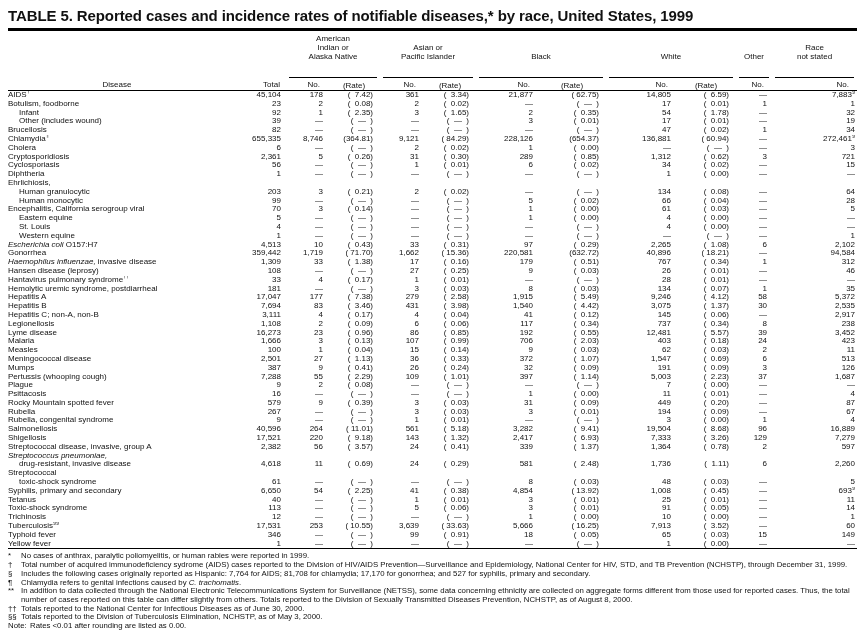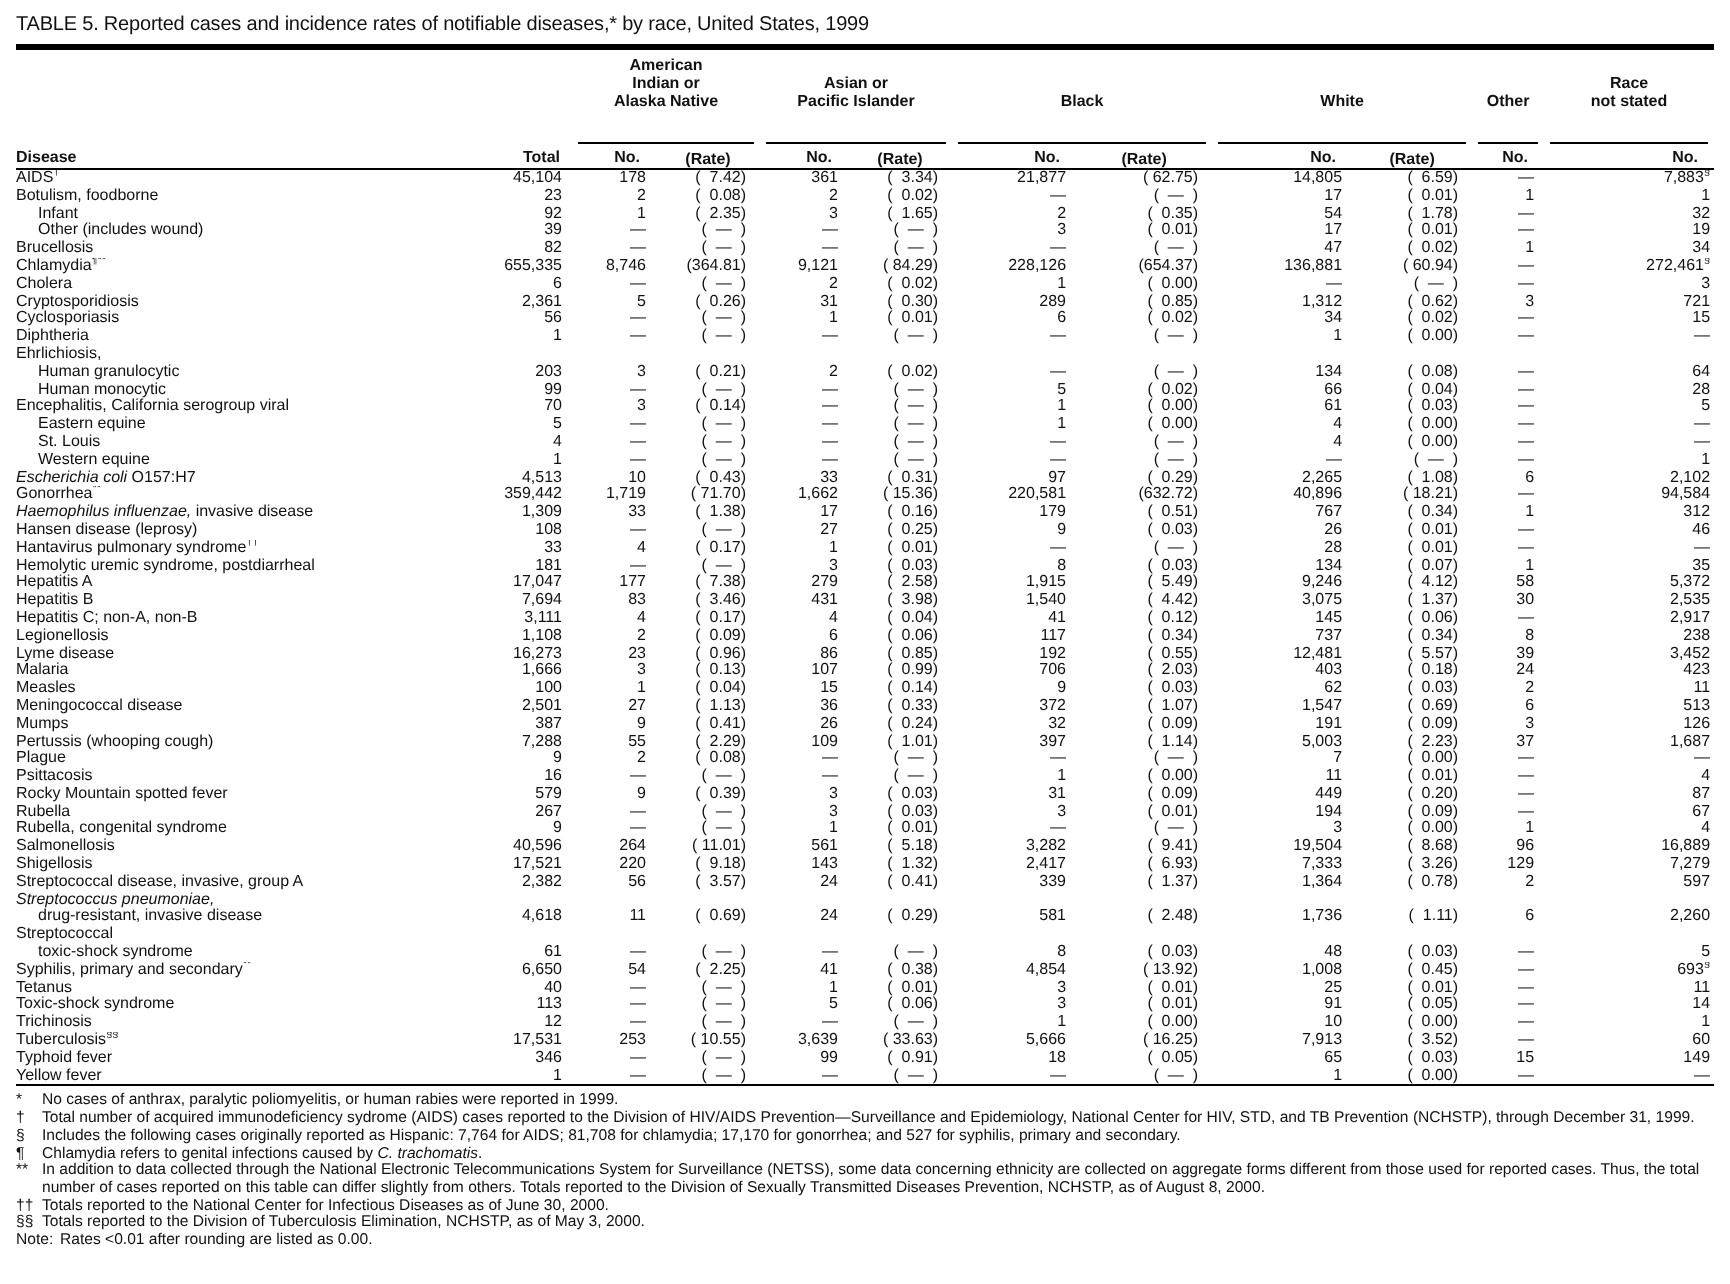--- a/index.html
+++ b/index.html
@@ -1,24 +1,24 @@
 <!DOCTYPE html>
 <html><head>
 <meta charset="utf-8">
 <style>
   html,body{margin:0;padding:0;background:#fff;color:#111;}
   body{width:865px;height:642px;font-family:"Liberation Sans",sans-serif;-webkit-font-smoothing:antialiased;}
   .page{width:849px;padding:5px 8px 0 8px;}
-  .title{font-size:10px;font-weight:normal;letter-spacing:-0.1px;margin:0;padding:2px 0 4px 0;border-bottom:3px solid #000;}
+  .title{font-size:15px;font-weight:bold;letter-spacing:-0.1px;margin:0;padding:2px 0 4px 0;border-bottom:3px solid #000;}
   table{border-collapse:collapse;table-layout:fixed;width:849px;margin-top:3px;}
   thead{border-bottom:1.5px solid #000;}
   tbody{border-bottom:1.2px solid #000;}
   th,td{padding:0;margin:0;}
-  thead th{font-size:8px;font-weight:bold;vertical-align:bottom;line-height:9px;}
-  th.h-disease{text-align:left;padding-bottom:1px;}
+  thead th{font-size:8px;font-weight:normal;vertical-align:bottom;line-height:9px;}
+  th.h-disease{text-align:center;padding-bottom:1px;}
   th.h-total{text-align:right;padding-right:6px;padding-bottom:1px;}
   .grp div{text-align:center;}
   .grp-u{border-bottom:1.8px solid #000;margin:0 3px;padding-bottom:16px;}
   th.sub-no{text-align:right;padding-right:8px;padding-top:2px;padding-bottom:1px;}
   th.sub-rate{text-align:center;padding-top:2px;padding-bottom:0;}
   tbody td{font-size:8px;line-height:8.8px;white-space:pre;text-align:right;overflow:hidden;}
   td.disease{text-align:left;}
   td.disease.ind{padding-left:11px;}
   td.num{padding-right:5px;}
   td.rate{padding-right:7px;}

